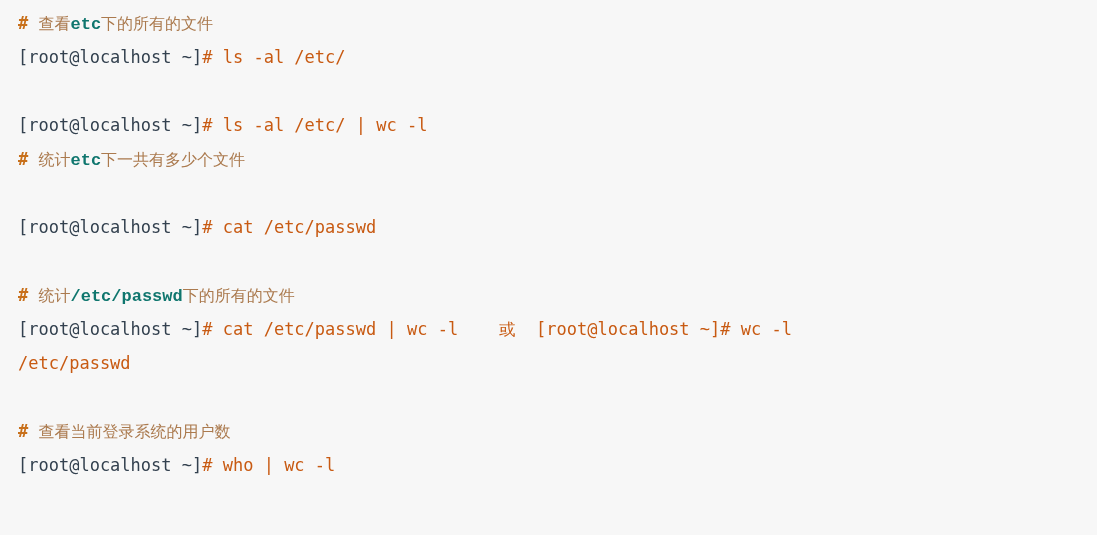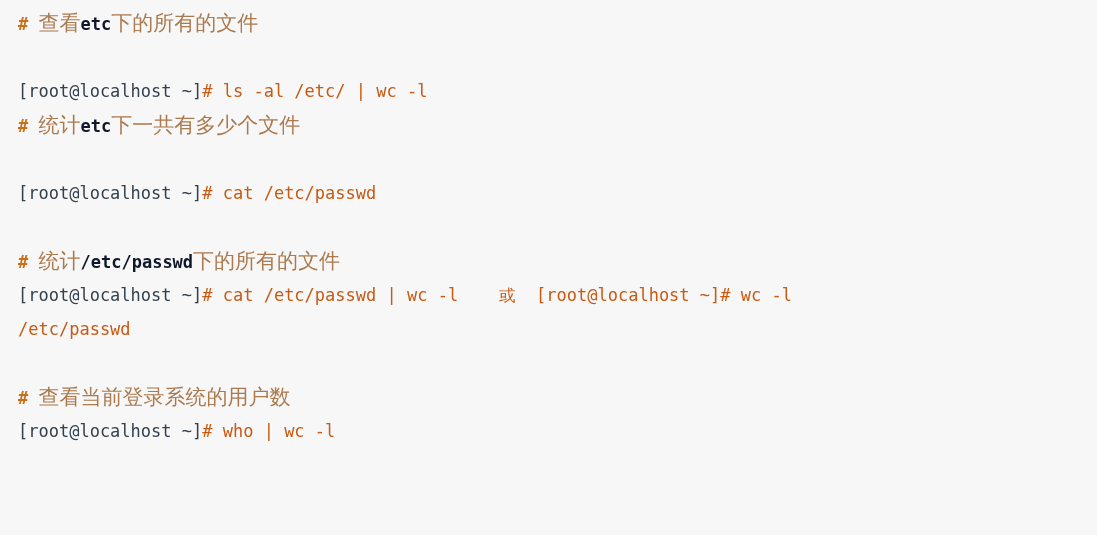--- a/index.html
+++ b/index.html
@@ -38,27 +38,28 @@
 
   
   .comment {
     color: #b5793f;
   }
   .comment .hash {
     color: #c8701b;
     font-weight: 600;
   }
   .comment .lit {
-    color: #0f172a;
+    color: #0f766e;
     font-weight: 600;
+    font-family: Liberation Mono, monospace;
   }
   .comment .cjk {
     color: #ab7a4e;
     font-family: "DejaVu Serif", "Liberation Serif", serif;
-    font-size: 21px;
+    font-size: 16px;
   }
 
   
   .prompt {
     color: #33414f;
   }
   .cmd {
     color: #c85a12;
   }
   .cjk-inline {
@@ -67,20 +68,21 @@
     font-size: 16.5px;
   }
 </style>
 </head>
 <body>
 
 <div id="code-block">
 
   <div class="code-line comment"><span class="hash">#</span><span> </span><span class="cjk">查看</span><span class="lit">etc</span><span class="cjk">下的所有的文件</span></div>
 
+  <div class="code-line"><span class="prompt">[root@localhost ~]</span><span class="cmd">#</span><span class="cmd"> ls -al /etc/</span></div>
 
   <div class="blank-line">&nbsp;</div>
 
   <div class="code-line"><span class="prompt">[root@localhost ~]</span><span class="cmd">#</span><span class="cmd"> ls -al /etc/ | wc -l</span></div>
 
   <div class="code-line comment"><span class="hash">#</span><span> </span><span class="cjk">统计</span><span class="lit">etc</span><span class="cjk">下一共有多少个文件</span></div>
 
   <div class="blank-line">&nbsp;</div>
 
 

